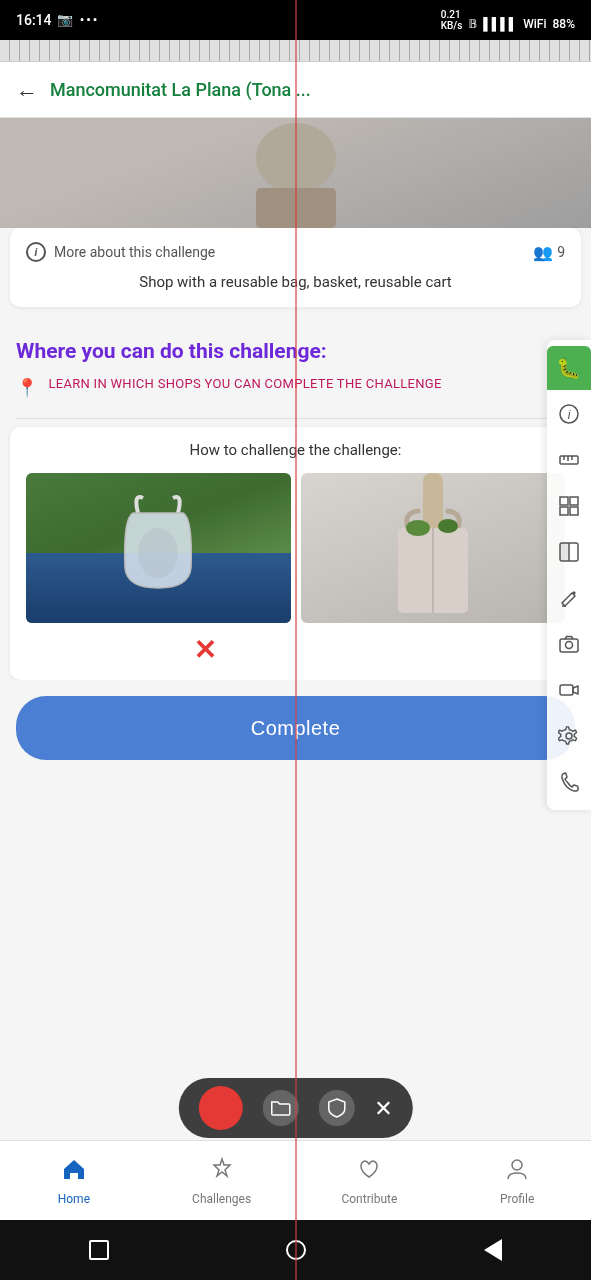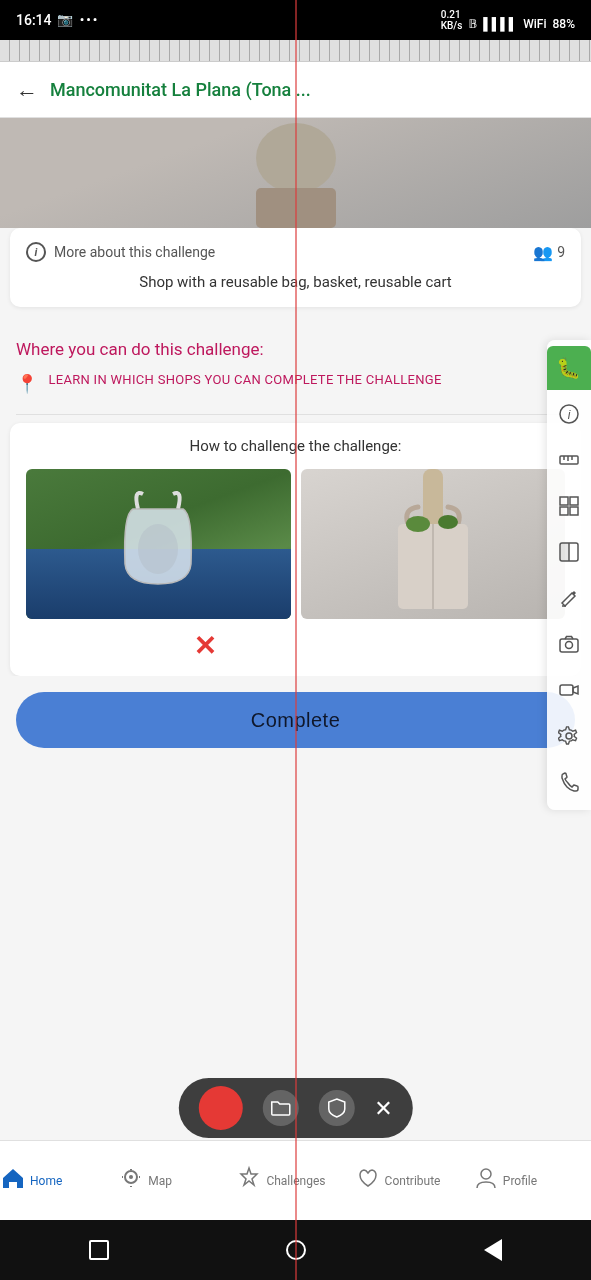--- a/index.html
+++ b/index.html
@@ -150,23 +150,23 @@
       font-size: 15px;
       color: #333;
       line-height: 1.4;
     }
 
     
     .where-section {
       padding: 16px 16px 8px 16px;
     }
     .where-title {
-      font-size: 17px;
-      font-weight: normal;
-      color: #be185d;
+      font-size: 21px;
+      font-weight: bold;
+      color: #6d28d9;
       margin-bottom: 12px;
     }
     .where-link-row {
       display: flex;
       align-items: flex-start;
       gap: 10px;
       margin-bottom: 12px;
     }
     .location-icon-wrap {
       margin-top: 2px;
@@ -264,25 +264,25 @@
       cursor: pointer;
     }
 
     
     .complete-section {
       padding: 16px 16px 8px;
       background: #f5f5f5;
     }
     .complete-button {
       width: 100%;
-      height: 56px;
+      height: 64px;
       background: #4A7FD4;
       border: none;
       border-radius: 30px;
-      color: #0f172a;
+      color: #ffffff;
       font-size: 20px;
       font-weight: 500;
       cursor: pointer;
       letter-spacing: 0.5px;
     }
 
     
     .right-sidebar {
       position: absolute;
       right: 0;
@@ -323,20 +323,21 @@
       width: 591px;
       height: 80px;
       background: #fff;
       border-top: 1px solid #e0e0e0;
       display: flex;
       align-items: center;
       justify-content: space-around;
     }
     .nav-item {
       display: flex;
+      flex-direction: column;
       align-items: center;
       gap: 4px;
       cursor: pointer;
       flex: 1;
       padding: 8px 0;
     }
     .nav-item-icon {
       font-size: 24px;
       color: #777;
     }
@@ -645,33 +646,20 @@
     <span class="nav-item-icon active">
       <svg width="26" height="26" viewBox="0 0 26 26">
           <path d="M3 13 L13 4 L23 13 L23 23 L17 23 L17 17 L9 17 L9 23 L3 23 Z" fill="#1565C0"></path>
         </svg>
     </span>
     <span class="nav-item-label active">Home</span>
   </div>
   <div class="nav-item">
     <span class="nav-item-icon">
       <svg width="26" height="26" viewBox="0 0 26 26">
-          <circle cx="13" cy="12" r="6" stroke="#777" stroke-width="2" fill="none"></circle>
-          <line x1="13" y1="5" x2="13" y2="4" stroke="#777" stroke-width="2"></line>
-          <line x1="13" y1="21" x2="13" y2="22" stroke="#777" stroke-width="2"></line>
-          <line x1="5" y1="12" x2="4" y2="12" stroke="#777" stroke-width="2"></line>
-          <line x1="22" y1="12" x2="21" y2="12" stroke="#777" stroke-width="2"></line>
-          <circle cx="13" cy="12" r="2" fill="#777"></circle>
-        </svg>
-    </span>
-    <span class="nav-item-label">Map</span>
-  </div>
-  <div class="nav-item">
-    <span class="nav-item-icon">
-      <svg width="26" height="26" viewBox="0 0 26 26">
           <path d="M13 3 L15 9 L21 9 L16 14 L18 20 L13 16 L8 20 L10 14 L5 9 L11 9 Z" stroke="#777" stroke-width="1.5" fill="none"></path>
         </svg>
     </span>
     <span class="nav-item-label">Challenges</span>
   </div>
   <div class="nav-item">
     <span class="nav-item-icon">
       <svg width="26" height="26" viewBox="0 0 26 26">
           <path d="M13 21 Q5 16 5 10 Q5 6 9 5 Q11 5 13 8 Q15 5 17 5 Q21 6 21 10 Q21 16 13 21 Z" stroke="#777" stroke-width="1.5" fill="none"></path>
         </svg>

